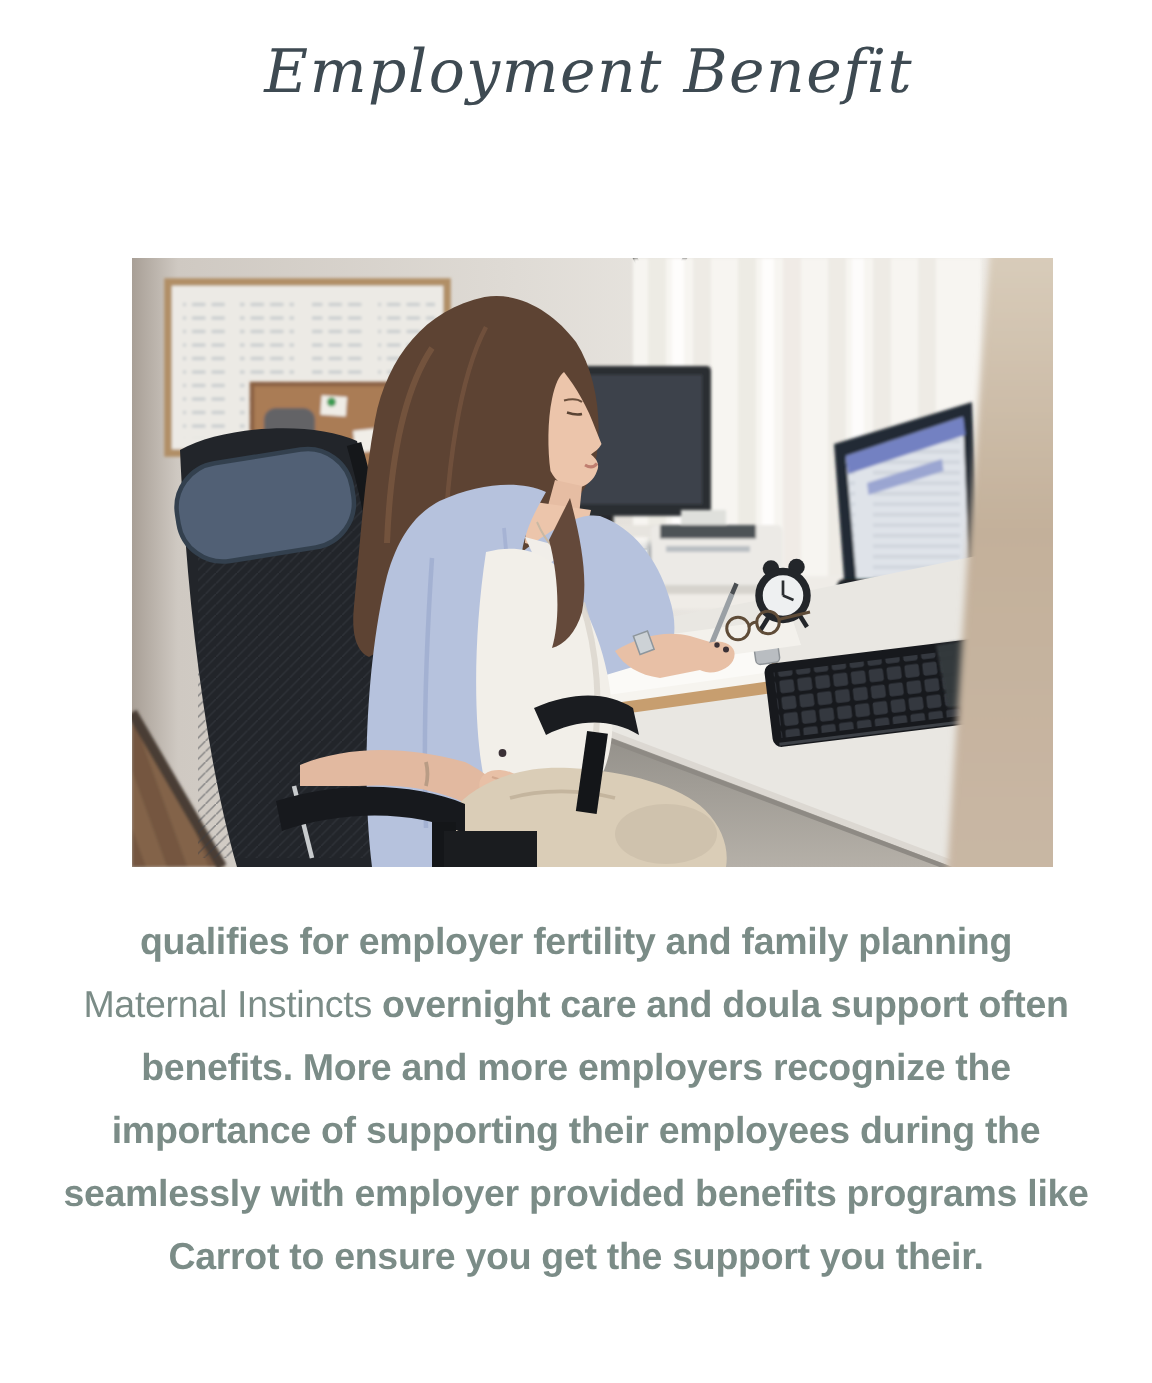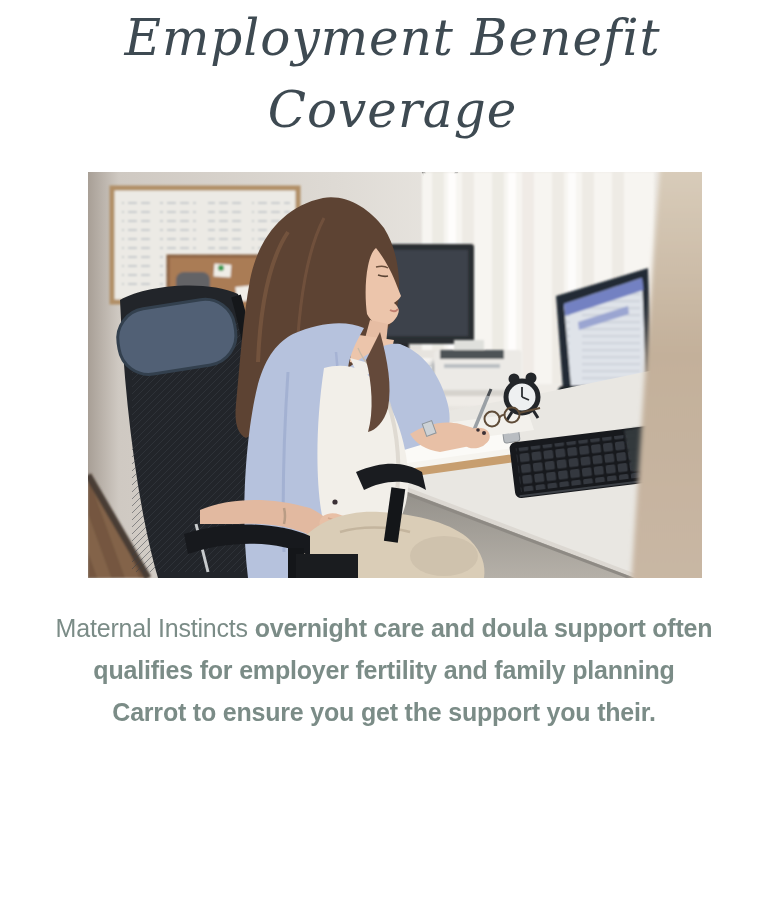--- a/index.html
+++ b/index.html
@@ -1,40 +1,39 @@
 <!DOCTYPE html>
 <html><head>
 <meta charset="utf-8">
 <style>
   html,body{margin:0;padding:0;background:#ffffff;}
   .page{position:relative;width:768px;height:922px;background:#ffffff;overflow:hidden;
         font-family:"Liberation Sans",sans-serif;}
   
-  .title{position:absolute;top:2px;left:17px;right:0;margin:0;text-align:center;
+  .title{position:absolute;top:2px;left:17px;right:0;margin:10px;text-align:center;
          font-family:"DejaVu Serif",serif;font-style:italic;font-weight:400;
-         font-size:50px;line-height:72px;color:#3e4a52;letter-spacing:1px;}
+         font-size:40px;line-height:72px;color:#3e4a52;letter-spacing:1px;}
   
   .photo{position:absolute;top:172px;left:88px;width:614px;height:406px;margin:0;
          overflow:hidden;background:#ddd8d2;}
   .photo svg{display:block;}
   
   .copy{position:absolute;top:607px;left:0;right:0;text-align:center;
         color:#7b8c87;font-size:25px;line-height:42px;font-weight:700;
         letter-spacing:-0.2px;}
   .copy .line{white-space:nowrap;}
   .copy .brand{font-weight:400;}
 </style>
 </head>
 <body>
 
 <div class="page">
 
   <h1 class="title">
     <span>Employment Benefit</span><br>
-    <span>Coverage</span>
   </h1>
 
   <figure class="photo">
     <svg width="614" height="406" viewBox="0 0 614 406" xmlns="http://www.w3.org/2000/svg">
       <defs>
         <linearGradient id="wallG" x1="0" y1="0" x2="1" y2="0">
           <stop offset="0" stop-color="#a89f96"></stop>
             <stop offset="0.05" stop-color="#cfc9c2"></stop>
           <stop offset="0.4" stop-color="#dedad4"></stop>
             <stop offset="0.62" stop-color="#e9e6e1"></stop>
@@ -258,18 +257,21 @@
         <path d="M 268,300 C 296,288 318,290 334,300 L 338,318 C 318,306 296,308 276,318 Z" fill="#1a1c20"></path>
         <rect x="300" y="316" width="14" height="54" fill="#141619" transform="rotate(8 307 340)"></rect>
         <rect x="208" y="382" width="62" height="24" fill="#1a1c1f"></rect>
       </g>
 
       <polygon points="572,-8 622,-8 622,414 543,414 557,200" fill="url(#stripG)" filter="url(#soft2)"></polygon>
     </svg>
   </figure>
 
   <div class="copy">
+    <div class="line">qualifies for employer fertility and family planning</div>
     <div class="line"><span class="brand">Maternal Instincts</span> <span>overnight care and doula support often</span></div>
-    <div class="line">qualifies for employer fertility and family planning</div>
+    <div class="line">benefits. More and more employers recognize the</div>
+    <div class="line">importance of supporting their employees during the</div>
+    <div class="line">seamlessly with employer provided benefits programs like</div>
     <div class="line">Carrot to ensure you get the support you their.</div>
   </div>
 
 </div>
 
 </body></html>

